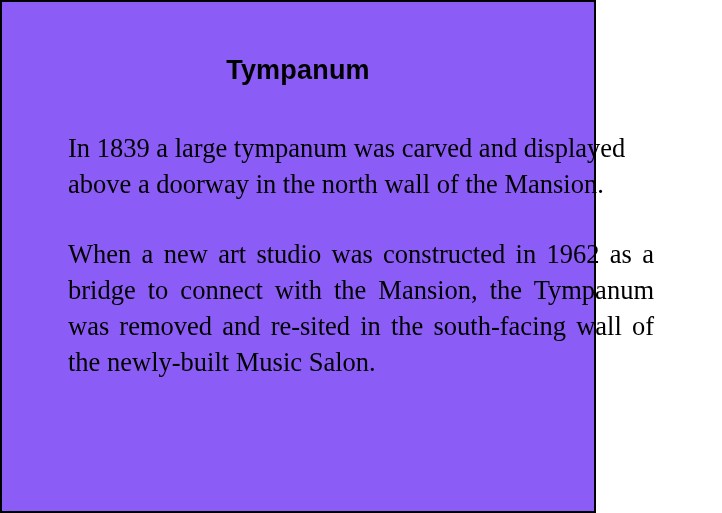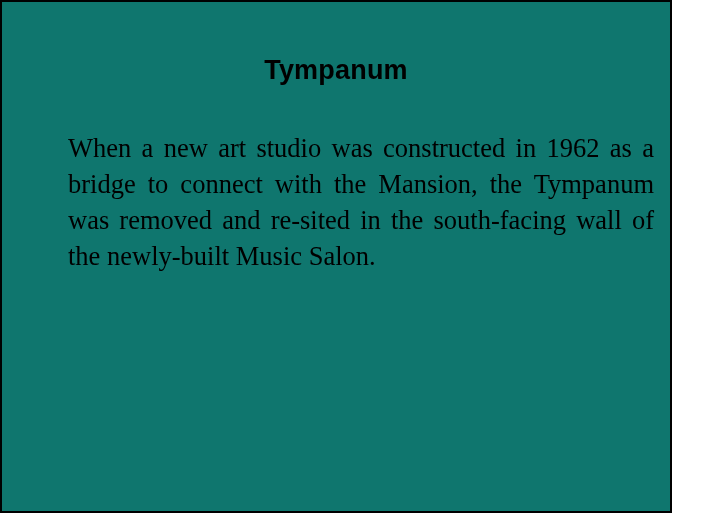--- a/index.html
+++ b/index.html
@@ -9,23 +9,23 @@
   }
   body {
     width: 722px;
     height: 513px;
     overflow: hidden;
     font-family: "Liberation Serif", serif;
   }
   .slide {
     position: relative;
     box-sizing: border-box;
-    width: 672px;
+    width: 596px;
     height: 513px;
-    background: #0f766e;
+    background: #8b5cf6;
     border: 2px solid #000000;
   }
   .slide-title {
     position: absolute;
     top: 53px;
     left: 0;
     width: 100%;
     text-align: center;
     font-family: "Liberation Sans", sans-serif;
     font-size: 27px;
@@ -54,16 +54,17 @@
   }
 </style>
 </head>
 <body>
 
 <div class="slide">
 
   <div class="slide-title">Tympanum</div>
 
   <div class="body-block">
+    <p class="para">In 1839 a large tympanum was carved and displayed above a doorway in the north wall of the Mansion.</p>
     <p class="para justify">When a new art studio was constructed in 1962 as a bridge to connect with the Mansion, the Tympanum was removed and re-sited in the south-facing wall of the newly-built Music Salon.</p>
   </div>
 
 </div>
 
 </body></html>

